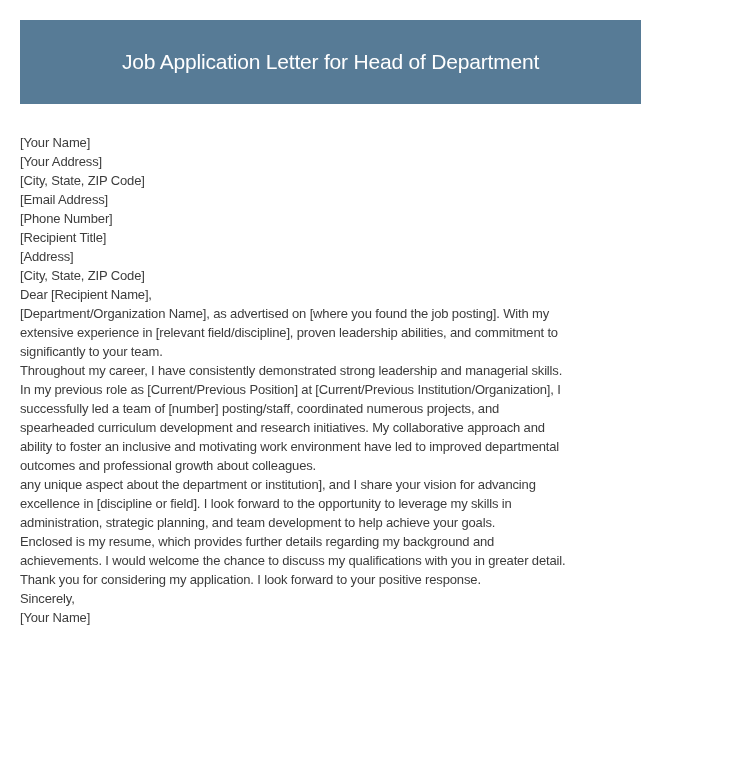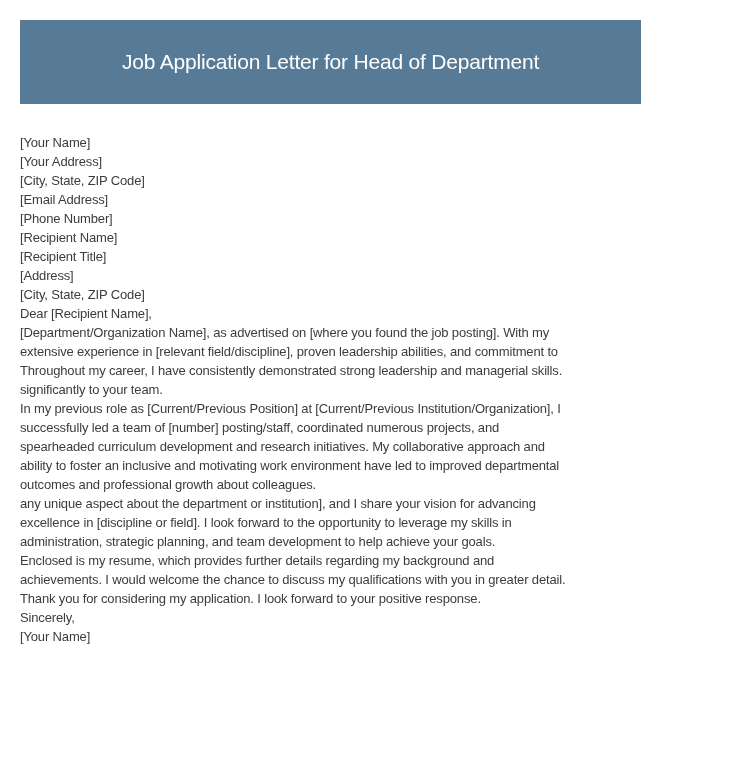--- a/index.html
+++ b/index.html
@@ -25,29 +25,28 @@
 <div class="header">
   <span class="header-title">Job Application Letter for Head of Department</span>
 </div>
 
 <div class="letter">
   <span class="line">[Your Name]</span>
   <span class="line">[Your Address]</span>
   <span class="line">[City, State, ZIP Code]</span>
   <span class="line">[Email Address]</span>
   <span class="line">[Phone Number]</span>
-  <span class="line">[Recipient Name]</span>
   <span class="line">[Recipient Title]</span>
   <span class="line">[Address]</span>
   <span class="line">[City, State, ZIP Code]</span>
   <span class="line">Dear [Recipient Name],</span>
   <span class="line">[Department/Organization Name], as advertised on [where you found the job posting]. With my</span>
   <span class="line">extensive experience in [relevant field/discipline], proven leadership abilities, and commitment to</span>
+  <span class="line">significantly to your team.</span>
   <span class="line">Throughout my career, I have consistently demonstrated strong leadership and managerial skills.</span>
-  <span class="line">significantly to your team.</span>
   <span class="line">In my previous role as [Current/Previous Position] at [Current/Previous Institution/Organization], I</span>
   <span class="line">successfully led a team of [number] posting/staff, coordinated numerous projects, and</span>
   <span class="line">spearheaded curriculum development and research initiatives. My collaborative approach and</span>
   <span class="line">ability to foster an inclusive and motivating work environment have led to improved departmental</span>
   <span class="line">outcomes and professional growth about colleagues.</span>
   <span class="line">any unique aspect about the department or institution], and I share your vision for advancing</span>
   <span class="line">excellence in [discipline or field]. I look forward to the opportunity to leverage my skills in</span>
   <span class="line">administration, strategic planning, and team development to help achieve your goals.</span>
   <span class="line">Enclosed is my resume, which provides further details regarding my background and</span>
   <span class="line">achievements. I would welcome the chance to discuss my qualifications with you in greater detail.</span>

